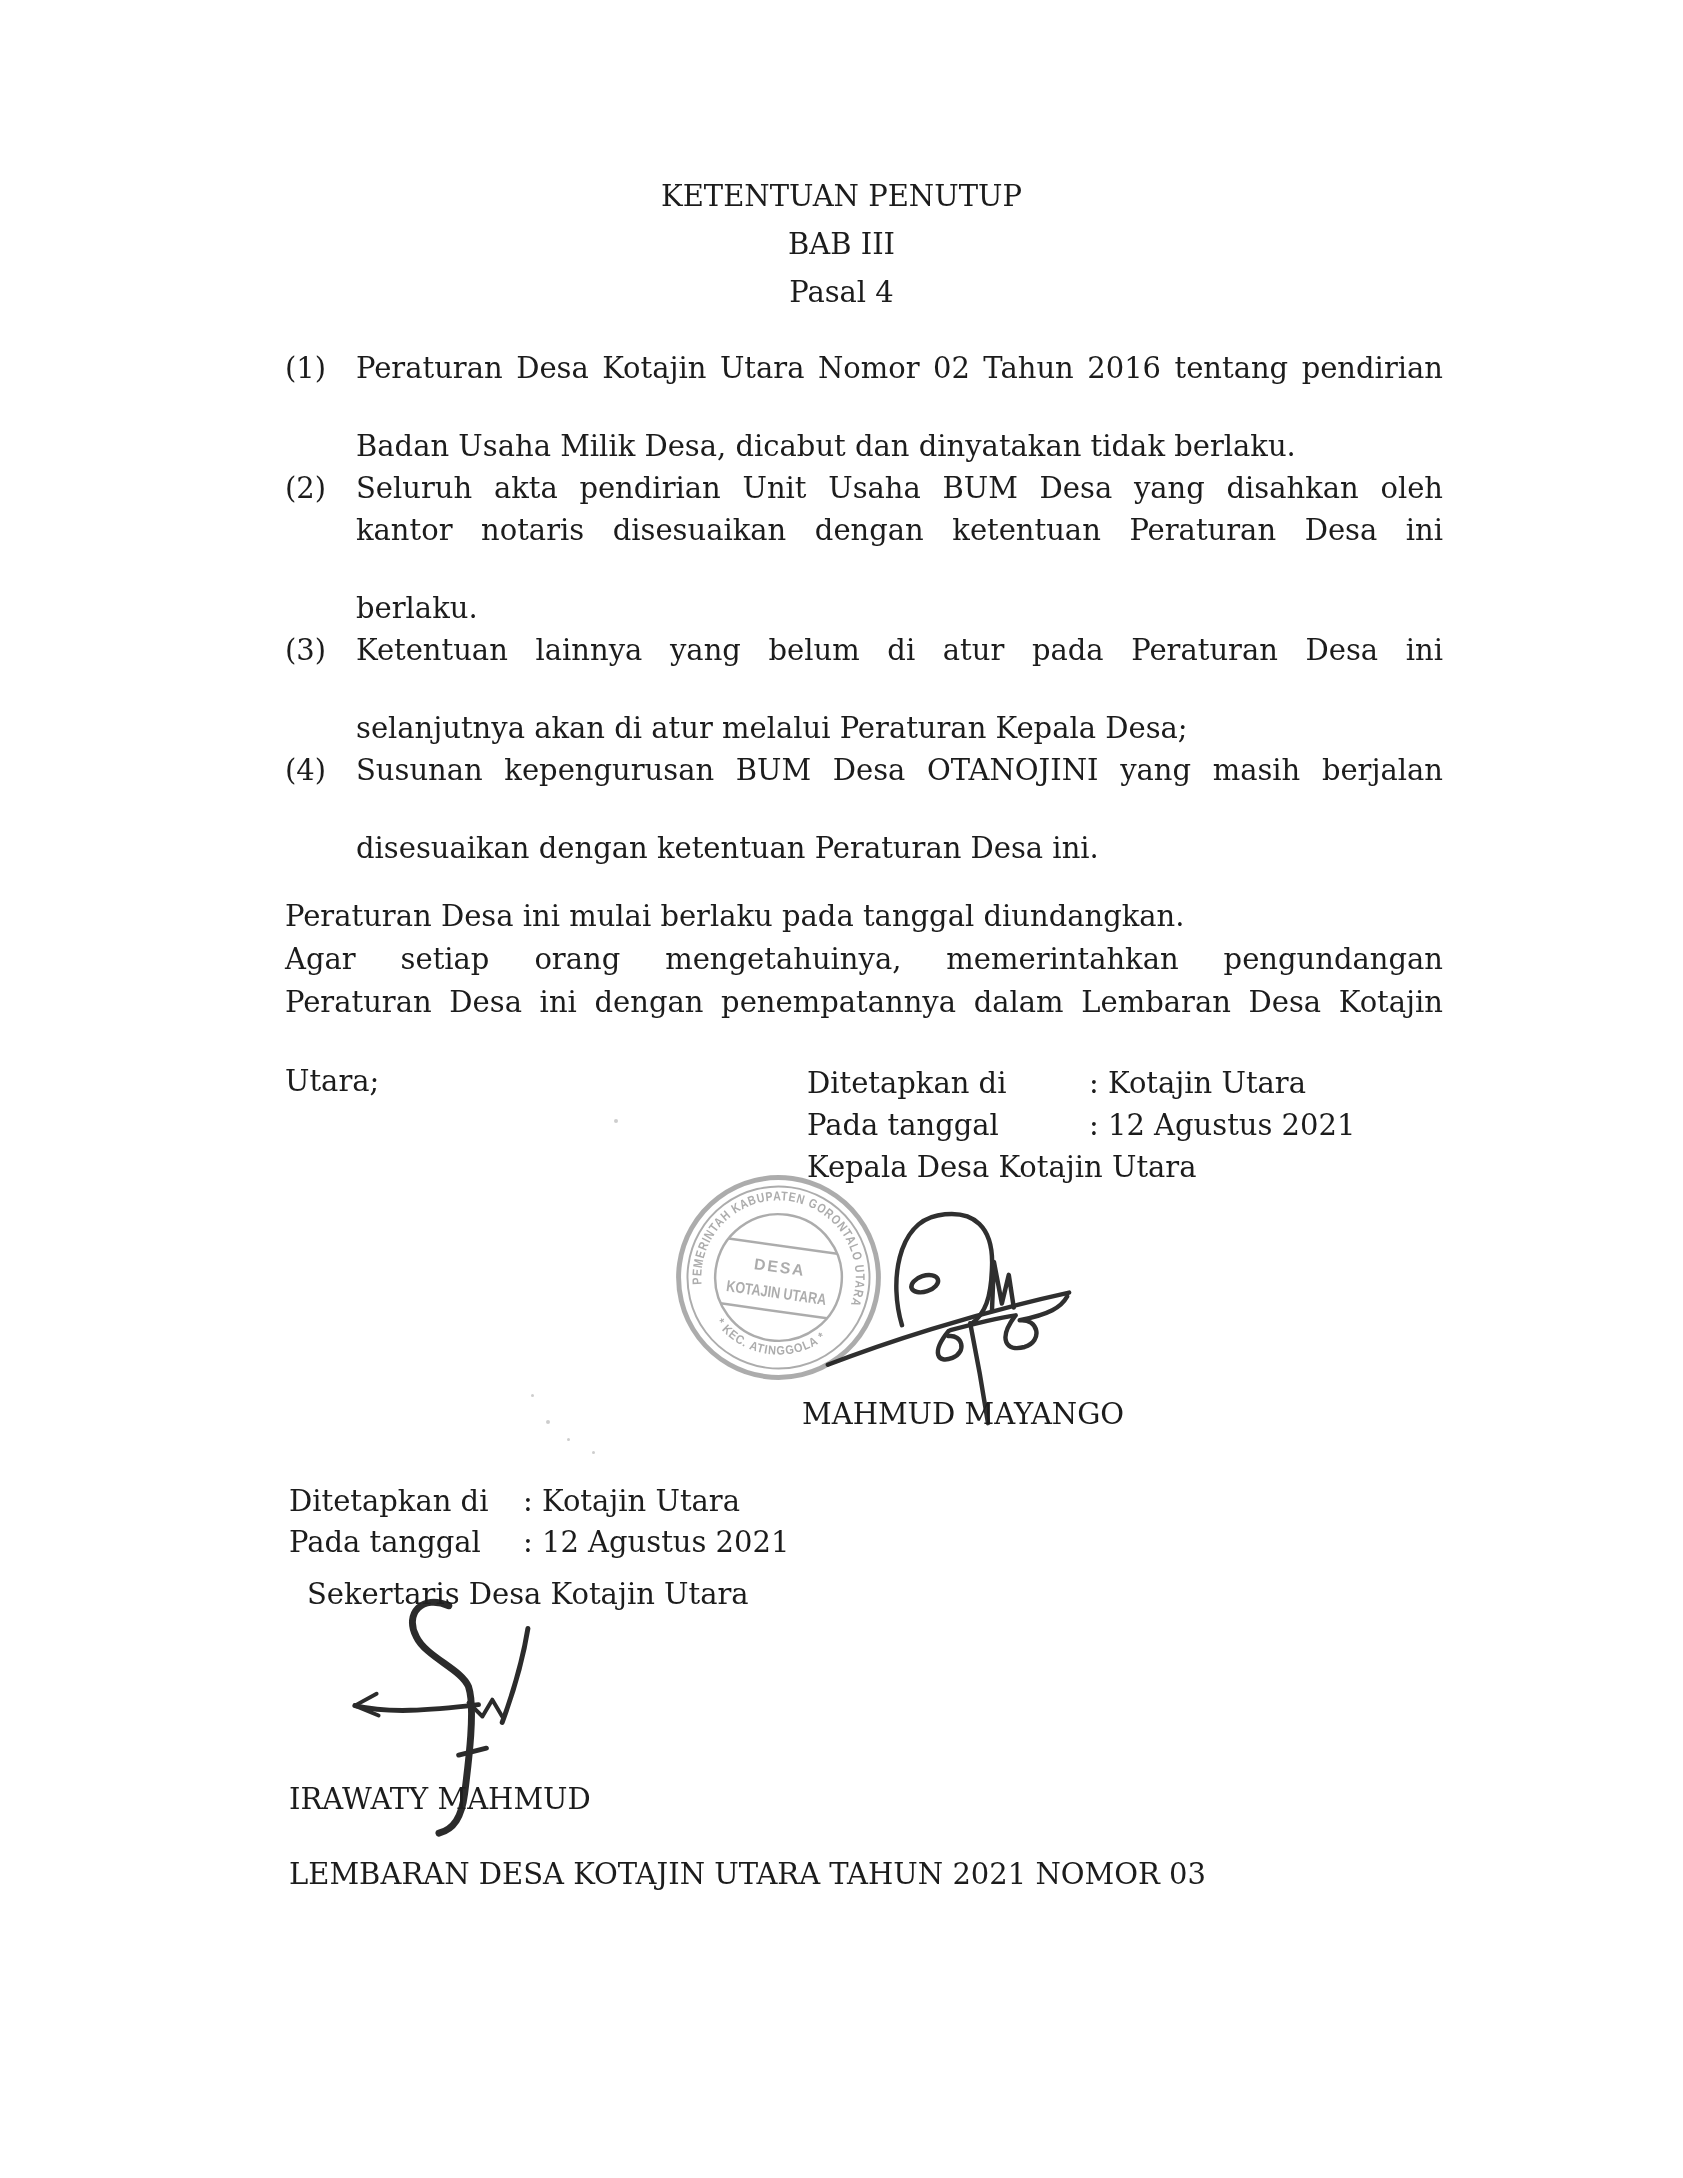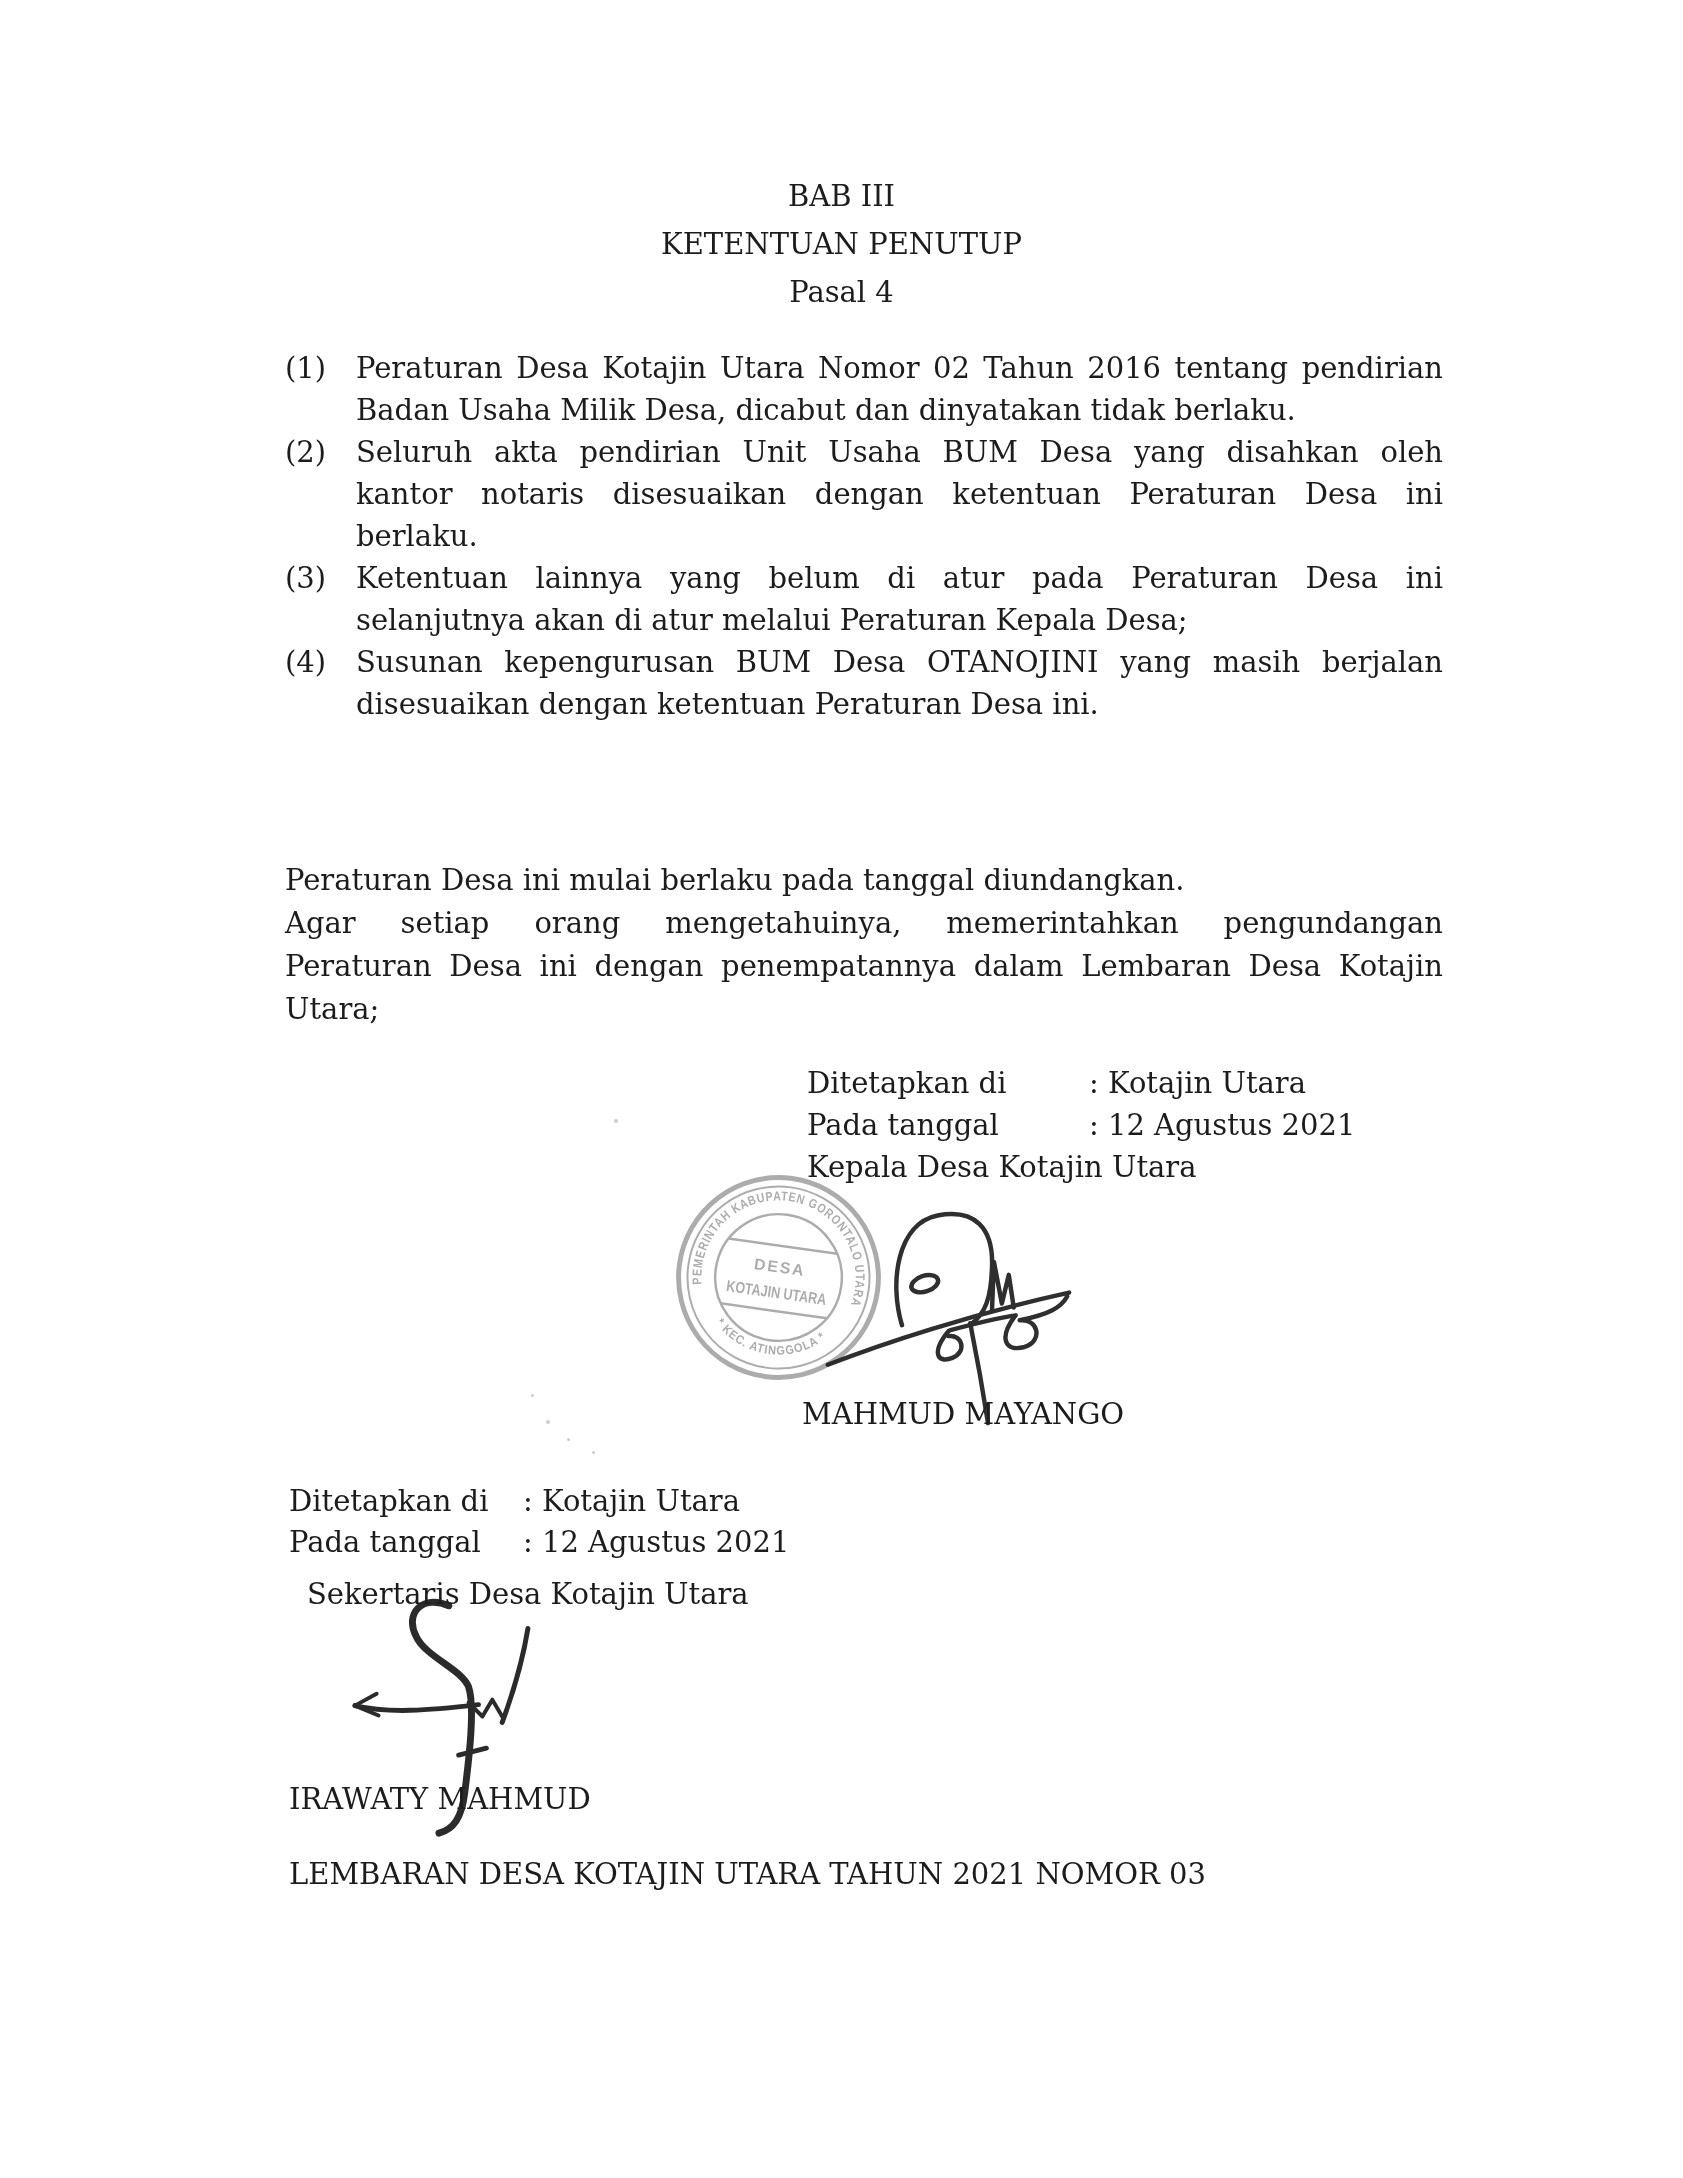--- a/index.html
+++ b/index.html
@@ -15,21 +15,21 @@
   .abs{position:absolute;}
   
   .heading{left:0;top:172px;width:1683px;text-align:center;line-height:48px;}
   .a5title{left:0;top:809px;width:1683px;text-align:center;line-height:42px;}
   
   .clauses{left:285px;top:347px;width:1158px;line-height:42px;}
   .item{display:flex;}
   .item .num{width:71px;flex:none;}
   .item .itext{flex:1;}
   .jline{text-align:justify;text-align-last:justify;}
-  .lline{text-align:left;}
+  .lline{text-align:left;margin-top:36px;}
   
   .a5para{left:285px;top:859px;width:1158px;line-height:43px;}
   
   .sigblock1{left:807px;top:1062px;line-height:42px;white-space:nowrap;}
   .sigblock1 .lbl{display:inline-block;width:282px;}
   .sigblock2{left:289px;top:1481px;line-height:41px;white-space:nowrap;}
   .sigblock2 .lbl{display:inline-block;width:234px;}
   .sek-title{left:307px;top:1573px;line-height:42px;white-space:nowrap;}
   .name1{left:802px;top:1393px;line-height:42px;white-space:nowrap;}
   .name2{left:289px;top:1778px;line-height:42px;white-space:nowrap;}
@@ -39,22 +39,22 @@
   .sig1{left:812px;top:1168px;z-index:4;}
   .sig2{left:337px;top:1584px;z-index:4;}
   .speck{position:absolute;border-radius:50%;background:rgba(145,145,145,.45);z-index:2;}
 </style>
 </head>
 <body>
 
 <div class="page">
 
   <div class="abs heading">
+    <div>KETENTUAN PENUTUP</div>
     <div>BAB III</div>
-    <div>KETENTUAN PENUTUP</div>
     <div>Pasal 4</div>
   </div>
 
   <div class="abs clauses">
     <div class="item">
       <span class="num">(1)</span>
       <div class="itext">
         <div class="jline">Peraturan Desa Kotajin Utara Nomor 02 Tahun 2016 tentang pendirian</div>
         <div class="lline">Badan Usaha Milik Desa, dicabut dan dinyatakan tidak berlaku.</div>
       </div>

